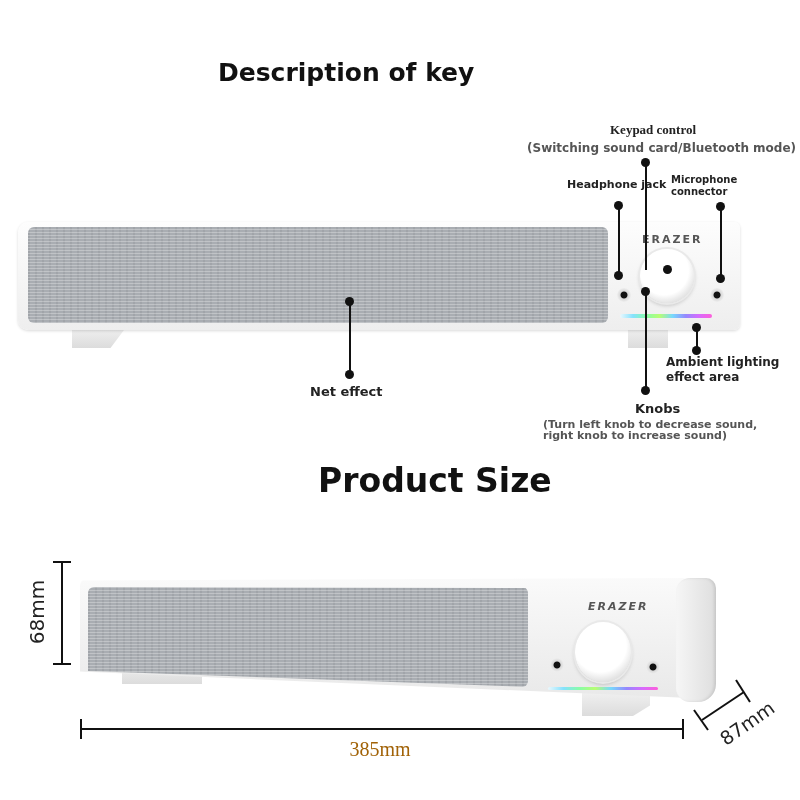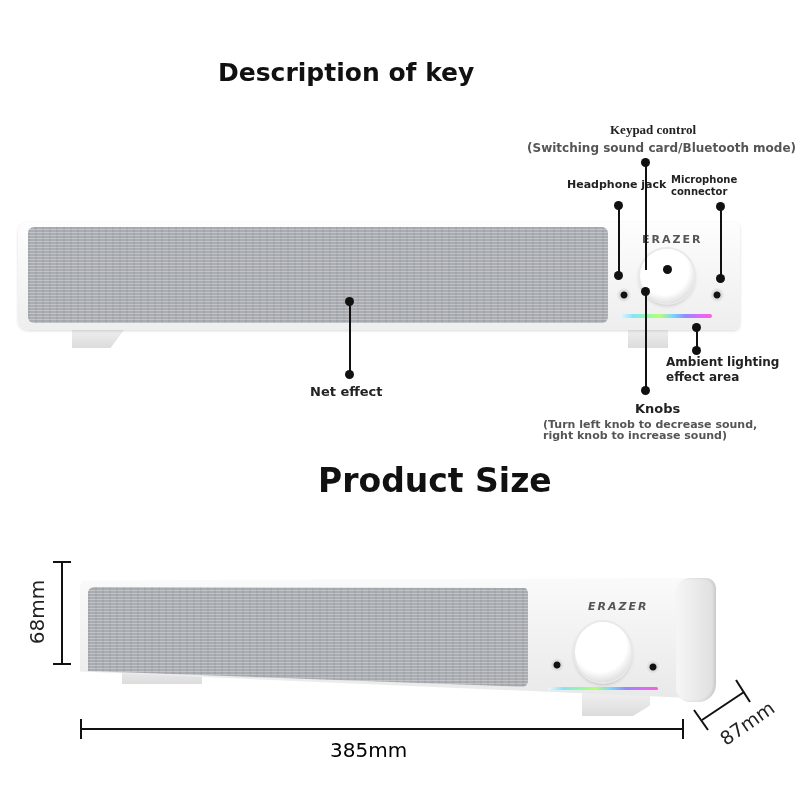--- a/index.html
+++ b/index.html
@@ -103,20 +103,20 @@
 <div class="led" style="left:548px; top:687px; width:110px; height:3px;"></div>
 
 <div class="abs" style="left:53px; top:561px; width:18px; height:2px; background:#111;"></div>
 <div class="abs" style="left:61px; top:561px; width:2px; height:104px; background:#111;"></div>
 <div class="abs" style="left:53px; top:663px; width:18px; height:2px; background:#111;"></div>
 <div class="abs" style="left:2px; top:600px; width:70px; height:24px; font-size:20px; transform:rotate(-90deg); transform-origin:center; text-align:center; color:#222;">68mm</div>
 
 <div class="abs" style="left:80px; top:719px; width:2px; height:20px; background:#111;"></div>
 <div class="abs" style="left:80px; top:728px; width:604px; height:2px; background:#111;"></div>
 <div class="abs" style="left:682px; top:719px; width:2px; height:20px; background:#111;"></div>
-<div class="abs" style="left:330px; top:738px; width:100px; text-align:left; font-size:20px; color:#000000;">385mm</div>
+<div class="abs" style="left:330px; top:738px; width:100px; text-align:center; font-size:20px; color:#a16207;font-family:Liberation Serif, serif;">385mm</div>
 
 <svg class="abs" style="left:690px; top:670px;" width="70" height="70">
   <line x1="12" y1="50" x2="54" y2="22" stroke="#111" stroke-width="2"></line>
   <line x1="4" y1="40" x2="18" y2="60" stroke="#111" stroke-width="2"></line>
   <line x1="46" y1="10" x2="60" y2="32" stroke="#111" stroke-width="2"></line>
 </svg>
 <div class="abs" style="left:712px; top:712px; width:70px; font-size:19px; color:#222; transform:rotate(-35deg); transform-origin:center; text-align:center;">87mm</div>
 
 </body></html>

